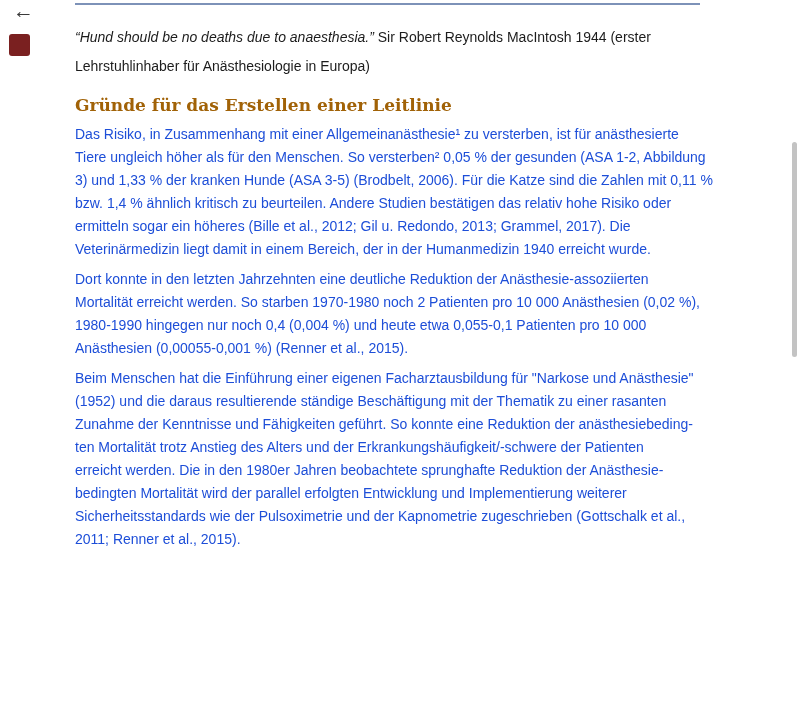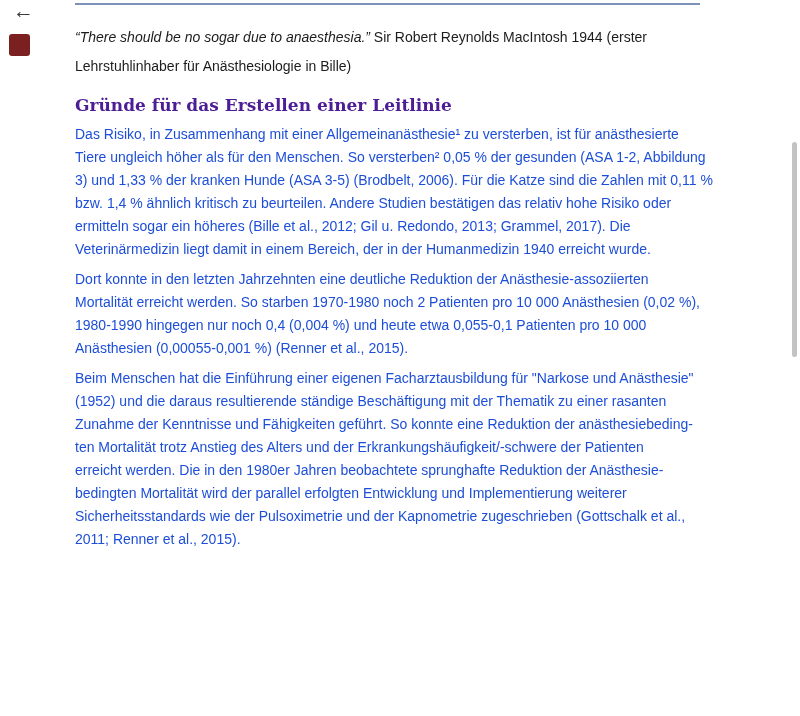--- a/index.html
+++ b/index.html
@@ -58,21 +58,21 @@
     line-height: 29px;
     color: #1c1c1c;
   }
   .quote .q-italic { font-style: italic; }
   .section-heading {
     margin: 13px 0 0 0;
     font-family: "DejaVu Serif", "Liberation Serif", serif;
     font-weight: 700;
     font-size: 17px;
     line-height: 22px;
-    color: #4c1d95;
+    color: #a16207;
   }
   .body-para {
     margin: 7px 0 0 0;
     font-size: 14px;
     line-height: 23px;
     white-space: pre;
     color: #1d4ed8;
   }
 </style>
 </head>
@@ -83,22 +83,22 @@
 <div class="doc-icon"></div>
 
 <div class="scroll-thumb"></div>
 
 <main class="page">
 
 
   <div class="title-rule"></div>
 
   <div class="quote">
-    <div><span class="q-italic">“There should be no sogar due to anaesthesia.”</span><span> Sir Robert Reynolds MacIntosh 1944 (erster</span></div>
-    <div>Lehrstuhlinhaber für Anästhesiologie in Bille)</div>
+    <div><span class="q-italic">“Hund should be no deaths due to anaesthesia.”</span><span> Sir Robert Reynolds MacIntosh 1944 (erster</span></div>
+    <div>Lehrstuhlinhaber für Anästhesiologie in Europa)</div>
   </div>
 
   <h2 class="section-heading">Gründe für das Erstellen einer Leitlinie</h2>
 
   <p class="body-para">Das Risiko, in Zusammenhang mit einer Allgemeinanästhesie¹ zu versterben, ist für anästhesierte
 Tiere ungleich höher als für den Menschen. So versterben² 0,05 % der gesunden (ASA 1-2, Abbildung
 3) und 1,33 % der kranken Hunde (ASA 3-5) (Brodbelt, 2006). Für die Katze sind die Zahlen mit 0,11 %
 bzw. 1,4 % ähnlich kritisch zu beurteilen. Andere Studien bestätigen das relativ hohe Risiko oder
 ermitteln sogar ein höheres (Bille et al., 2012; Gil u. Redondo, 2013; Grammel, 2017). Die
 Veterinärmedizin liegt damit in einem Bereich, der in der Humanmedizin 1940 erreicht wurde.</p>

